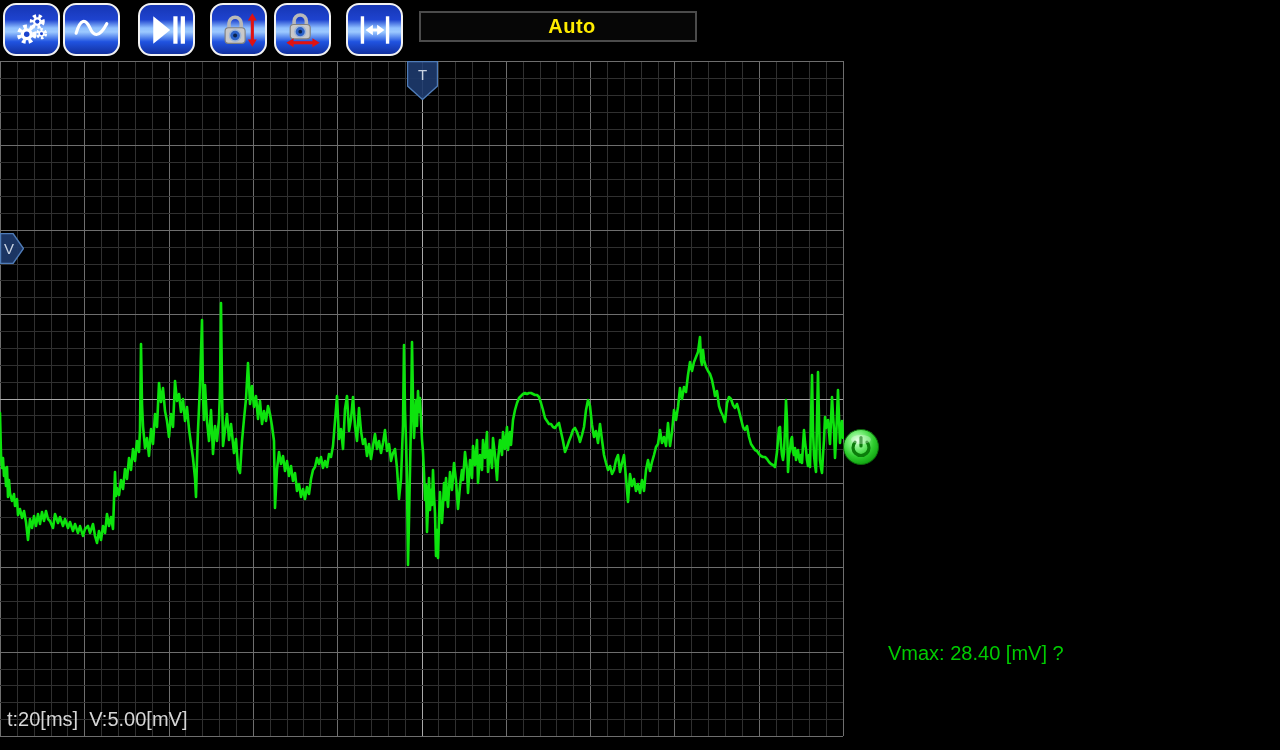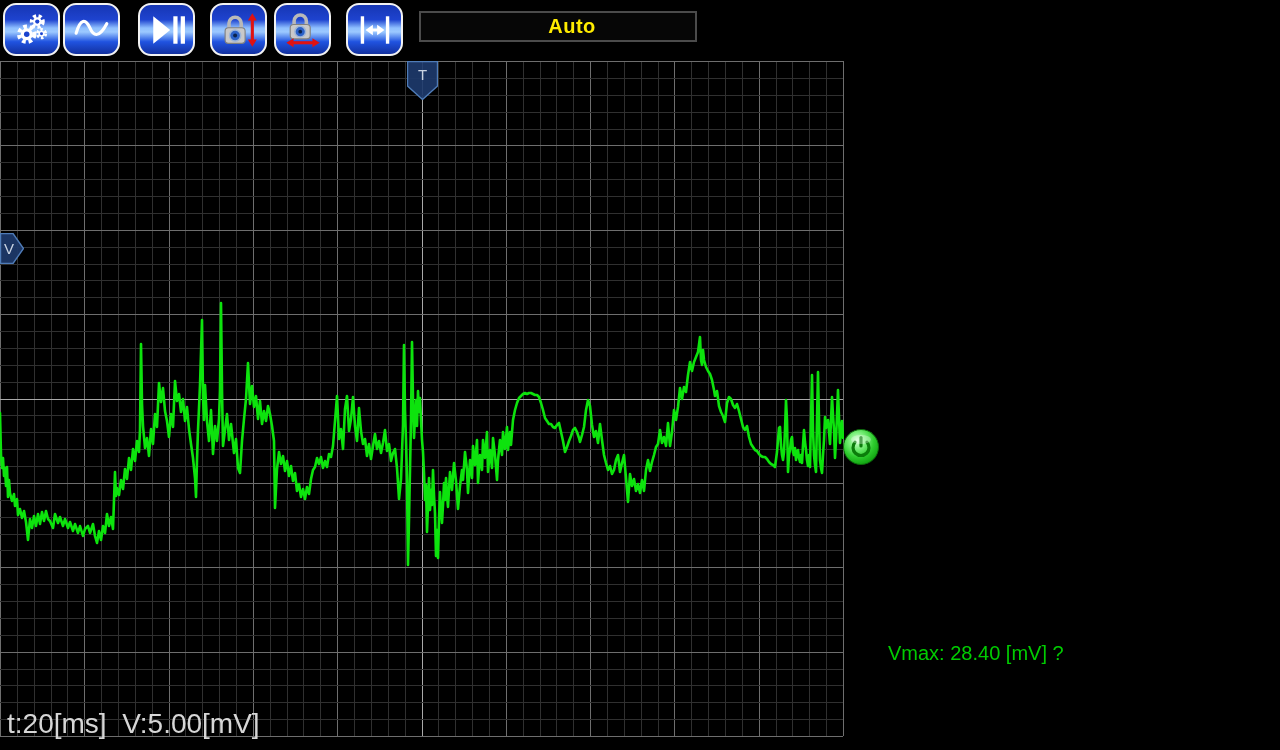--- a/index.html
+++ b/index.html
@@ -22,21 +22,21 @@
     border:2px solid #4b4b4b;background:#060606;color:#ffec00;font-size:20px;font-weight:bold;
     display:flex;align-items:center;justify-content:center;letter-spacing:.5px;padding-left:28px;}
 
   
   .scope{position:absolute;left:0;top:0;width:844px;height:750px;}
   #scope-canvas{position:absolute;left:0;top:0;}
   .t-marker{position:absolute;left:407px;top:61px;width:31px;height:39px;}
   .v-marker{position:absolute;left:0px;top:233px;width:24px;height:31px;}
   .marker-label{font-size:15px;fill:#c9d3e2;font-family:"Liberation Sans",sans-serif;}
   .power-btn{position:absolute;left:842px;top:428px;width:38px;height:38px;}
-  .scale-label{position:absolute;left:7px;top:708px;color:#d6d6d6;font-size:28px;white-space:pre;}
+  .scale-label{position:absolute;left:7px;top:708px;color:#d6d6d6;font-size:20px;white-space:pre;}
 
   
   .measurements{position:absolute;left:888px;top:578px;color:#00cc00;font-size:20px;line-height:30px;white-space:pre;}
 </style>
 </head>
 <body>
 
 <div class="stage">
 
   <div class="scope">

